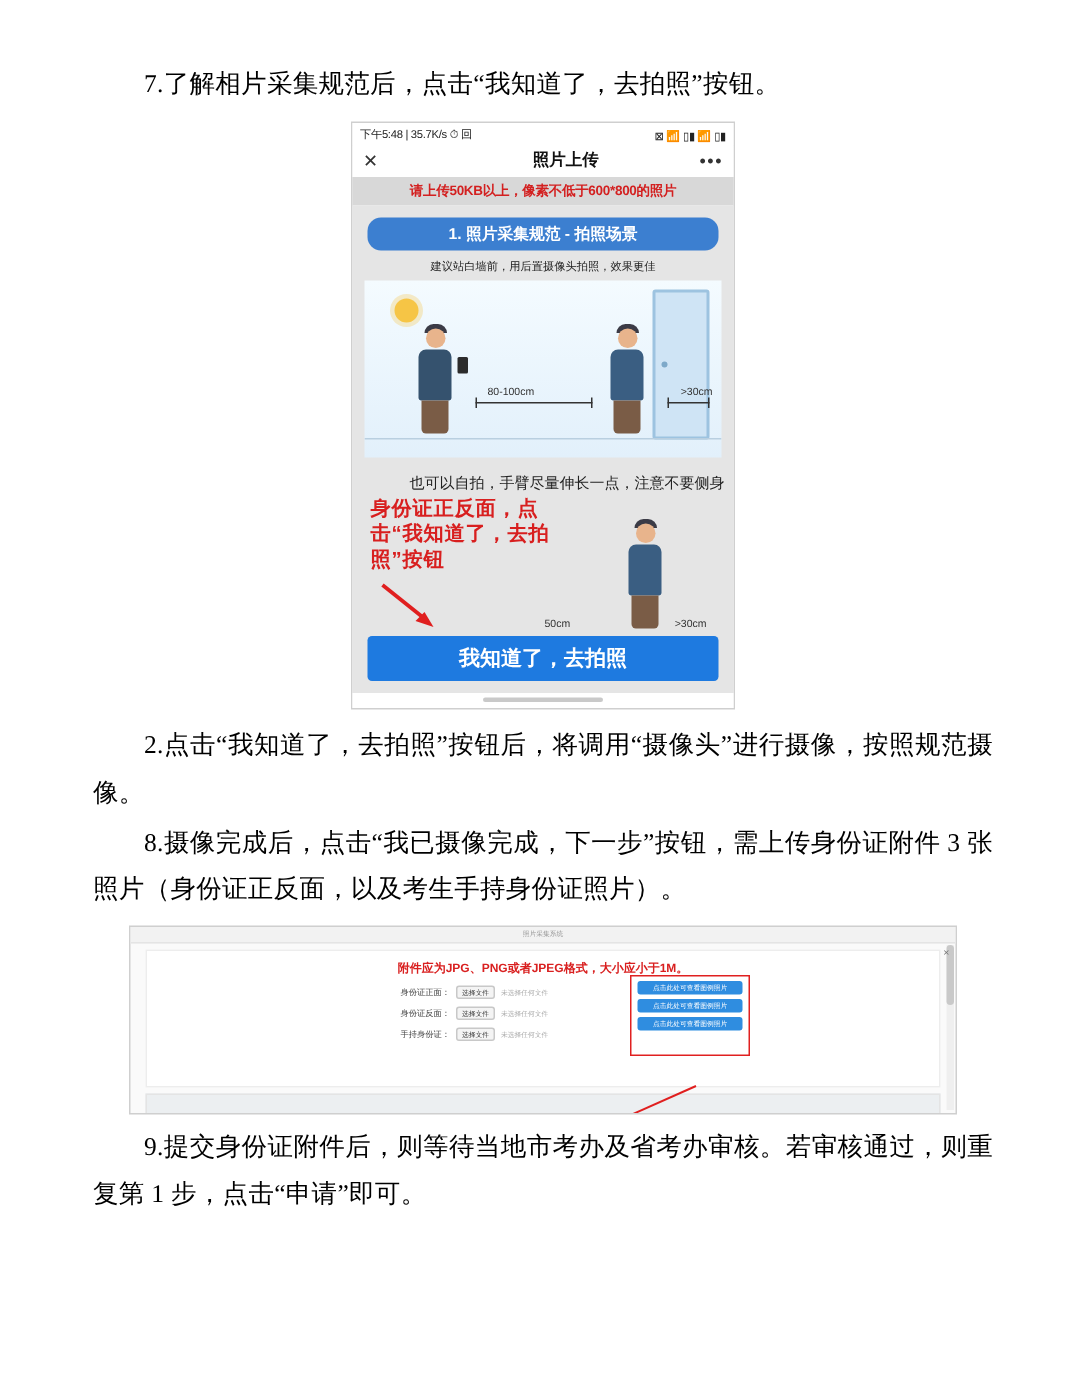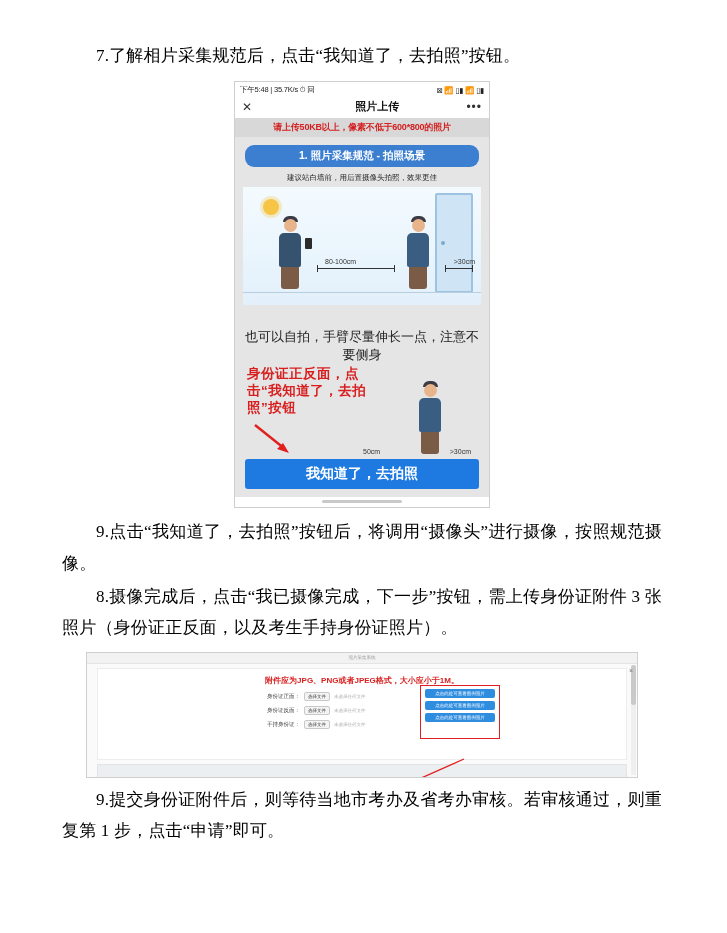--- a/index.html
+++ b/index.html
@@ -176,24 +176,24 @@
     content: "";
     position: absolute;
     top: -3px;
     width: 1px; height: 7px;
     background: #333;
   }
   .dim-line:before { left: 0; }
   .dim-line:after { right: 0; }
 
   .ph-note {
-    font-size: 13px;
+    font-size: 10px;
     color: #222;
-    text-align: center;
-    margin: 23px 0 2px 0;
+    text-align: right;
+    margin: 10px 0 2px 0;
   }
   .ph-annot {
     color: #d81f1f;
     font-size: 13.5px;
     font-weight: bold;
     line-height: 1.25;
     margin: 2px 4px 0 6px;
     letter-spacing: 0.5px;
   }
   .arrow-wrap {
@@ -454,21 +454,21 @@
           <div style="position:absolute; left:118px; bottom:2px; font-size:7px; color:#333; font-family:'Liberation Sans',sans-serif;">50cm</div>
           <div style="position:absolute; right:8px; bottom:2px; font-size:7px; color:#333; font-family:'Liberation Sans',sans-serif;">&gt;30cm</div>
         </div>
 
         <div class="ph-btn">我知道了，去拍照</div>
       </div>
 
       <div class="ph-bottombar"></div>
     </div>
 
-    <p class="para indent">9.点击“我知道了，去拍照”按钮后，将调用“摄像头”进行摄像，按照规范摄像。</p>
+    <p class="para indent">2.点击“我知道了，去拍照”按钮后，将调用“摄像头”进行摄像，按照规范摄像。</p>
     <p class="para indent">8.摄像完成后，点击“我已摄像完成，下一步”按钮，需上传身份证附件 3 张照片（身份证正反面，以及考生手持身份证照片）。</p>
 
     <div class="figure-desktop">
       <div class="dt-top">照片采集系统</div>
       <div class="dt-scroll"></div>
       <div class="dt-close">×</div>
 
       <div class="dt-card">
         <div class="dt-warn">附件应为JPG、PNG或者JPEG格式，大小应小于1M。</div>
 

